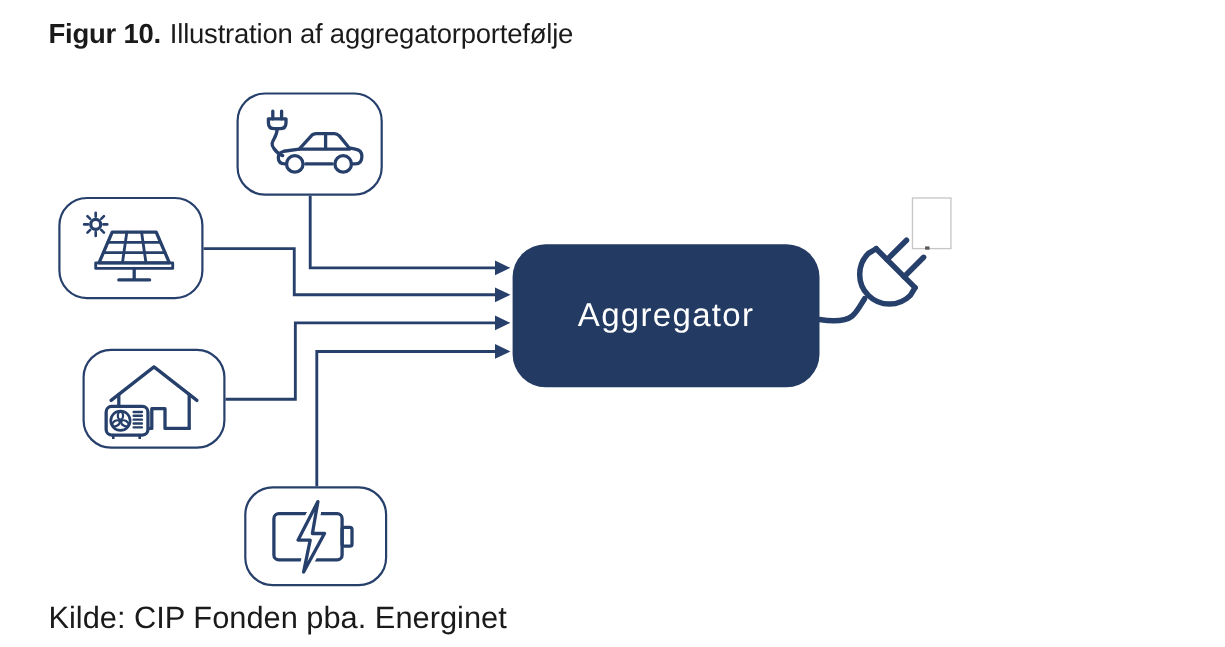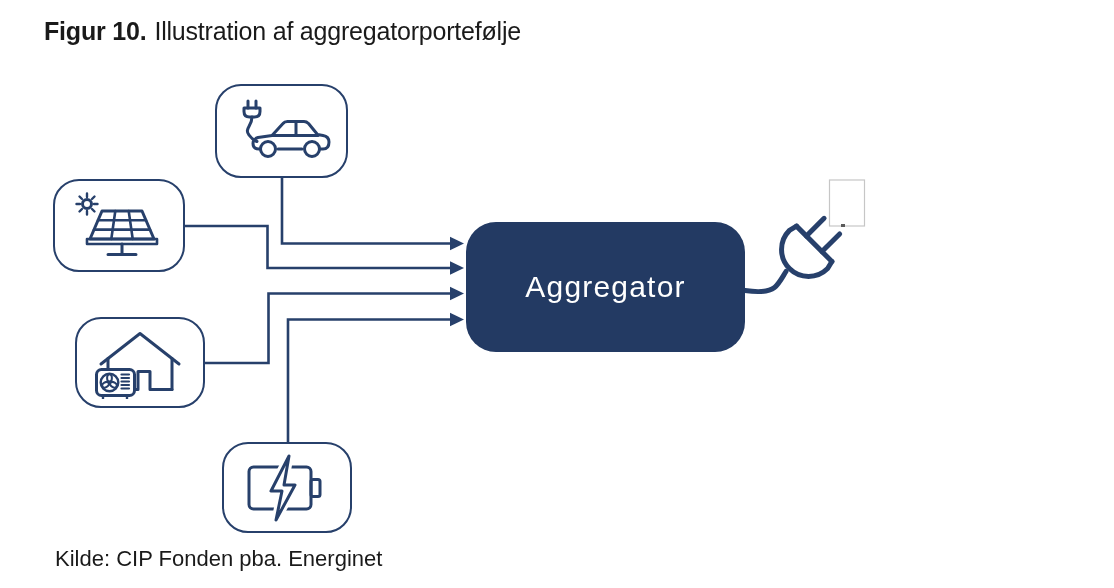--- a/index.html
+++ b/index.html
@@ -27,21 +27,21 @@
   .node-car{left:215px;top:84px;width:133px;height:94px;}
   .node-solar{left:53px;top:179px;width:132px;height:93px;}
   .node-house{left:75px;top:317px;width:130px;height:91px;}
   .node-battery{left:222px;top:442px;width:130px;height:91px;}
   .aggregator{
     position:absolute;left:466px;top:222px;width:279px;height:130px;
     background:var(--fill);border-radius:30px;display:flex;align-items:center;
     justify-content:center;color:#fff;font-size:30px;letter-spacing:1.2px;
   }
   .source-note{
-    position:absolute;left:55px;top:546px;font-size:22px;color:var(--ink);
+    position:absolute;left:44px;top:546px;font-size:28px;color:var(--ink);
     white-space:nowrap;
   }
 </style>
 </head>
 <body>
 
 <div class="canvas">
 
   <div class="figure-title">
     <span class="lbl">Figur 10.</span><span>Illustration af aggregatorportefølje</span>

